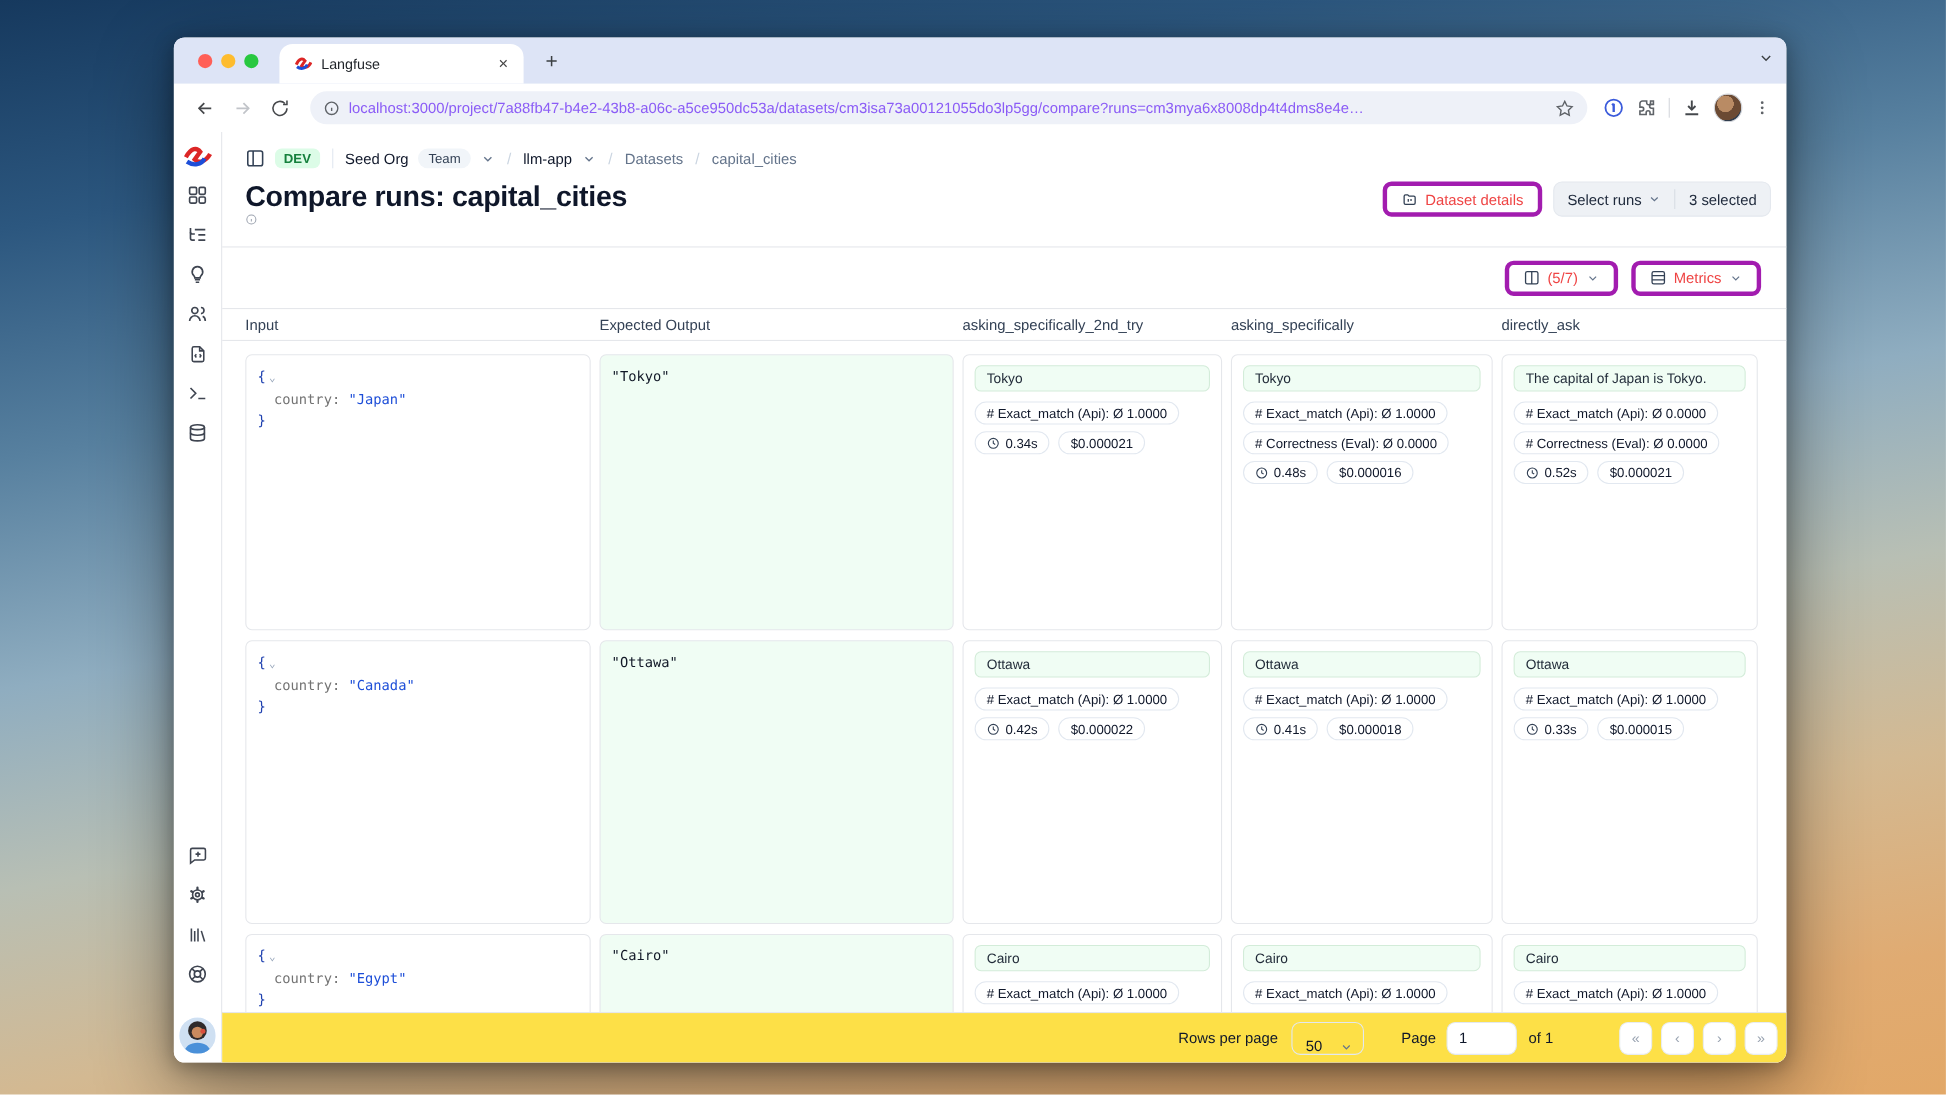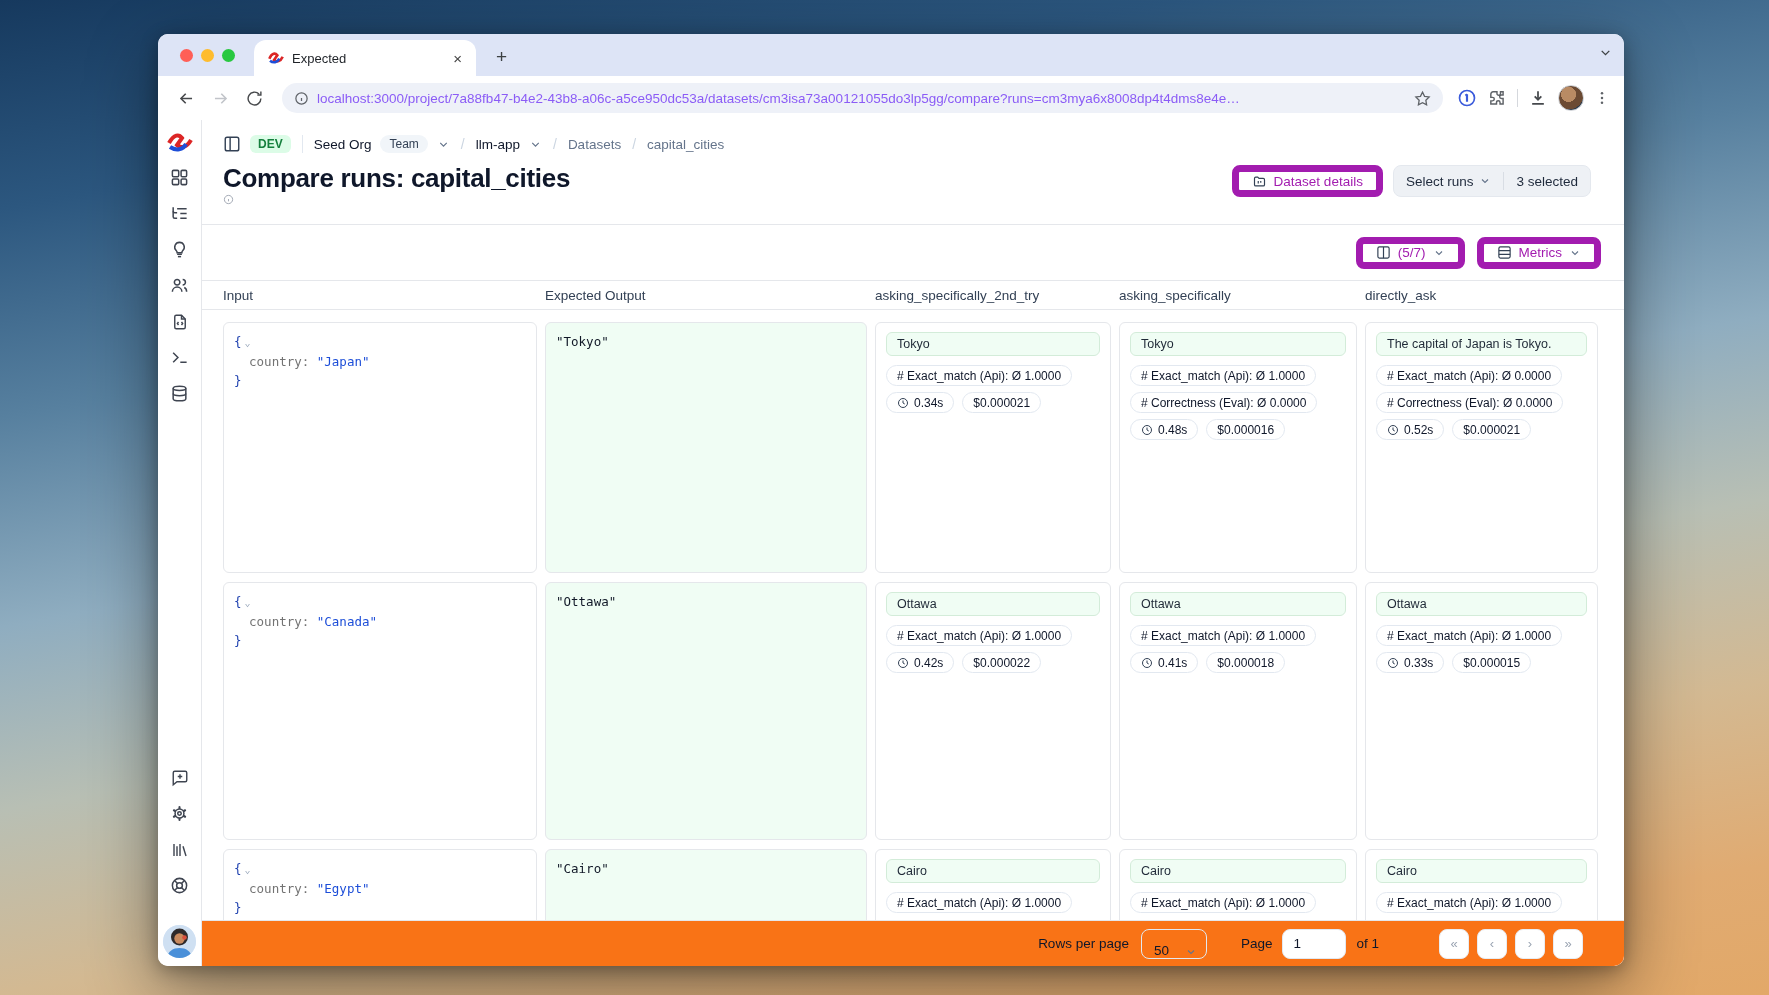--- a/index.html
+++ b/index.html
@@ -37,35 +37,35 @@
   
   .app { flex:1; display:flex; min-height:0; background:#fff; }
   .sidebar { width:44px; flex:none; border-right:1px solid #e5e7eb; display:flex; flex-direction:column; align-items:center; padding:10px 0 8px; }
   .sb-top, .sb-bottom { display:flex; flex-direction:column; align-items:center; gap:15px; }
   .sb-top { margin-top:2px; }
   .sb-spacer { flex:1; }
   .sb-ico { width:21px; height:21px; color:#3f4551; display:flex; align-items:center; justify-content:center; }
   .sb-avatar { margin-top:14px; width:33px; height:33px; border-radius:50%; overflow:hidden; background:#dbeafe; }
   .main { flex:1; display:flex; flex-direction:column; min-width:0; }
   
-  .page-head { padding:15px 33px 0 21px; border-bottom:1px solid #e5e7eb; height:105px; flex:none; }
+  .page-head { padding:15px 14px 0 21px; border-bottom:1px solid #e5e7eb; height:105px; flex:none; }
   .crumbs { display:flex; align-items:center; gap:9px; font-size:13.5px; color:#0f172a; }
   .panel-ico { color:#334155; display:flex; }
   .env-badge { background:#dcfce7; color:#15803d; font-size:12px; font-weight:600; padding:2px 8px; border-radius:6px; }
   .crumb-div { width:1px; height:18px; background:#e2e8f0; margin:0 2px; }
   .pill { background:#f1f5f9; color:#334155; font-size:12px; padding:2px 9px; border-radius:999px; }
   .slash { color:#cbd5e1; font-size:14px; margin:0 2px; }
   .muted-link { color:#64748b; }
   .chev { color:#64748b; display:flex; }
   .title-row { display:flex; align-items:flex-start; justify-content:space-between; margin-top:10px; }
   .page-title { font-size:26px; font-weight:700; color:#0f172a; letter-spacing:-0.3px; }
   .title-info { color:#9ca3af; vertical-align:super; font-size:10px; margin-left:3px; }
   .head-actions { display:flex; gap:10px; margin-top:2px; }
-  .btn { display:inline-flex; align-items:center; gap:7px; height:32px; padding:0 13px; border:7px solid #a21caf;
-         background:#fff; border-radius:8px; font-size:13.5px; color:#a21caf; font-weight:500; }
+  .btn { display:inline-flex; align-items:center; gap:7px; height:32px; padding:0 13px; border:4px solid #a21caf;
+         background:#fff; border-radius:8px; font-size:13.5px; color:#ef4444; font-weight:500; }
   .btn-group { display:inline-flex; align-items:center; height:32px; background:#eef1f5; border:1px solid #e4e8ee; border-radius:8px; font-size:13.5px; color:#1e293b; font-weight:500; }
   .btn-group .seg { padding:0 12px; display:flex; align-items:center; gap:6px; }
   .btn-group .gdiv { width:1px; height:18px; background:#d8dde4; }
   
   .view-toolbar { height:55px; flex:none; display:flex; align-items:center; justify-content:flex-end; gap:12px; padding-right:23px; }
   
   .grid-cols { display:grid; grid-template-columns:314px 322px 236px 238px 233px; column-gap:8px; padding:0 23px 0 21px; }
   .thead { height:30px; flex:none; border-top:1px solid #e5e7eb; border-bottom:1px solid #e5e7eb; align-items:center; }
   .th { font-size:13.5px; color:#334155; font-weight:500; white-space:nowrap; overflow:hidden; }
   .rows-viewport { flex:1; min-height:0; overflow:hidden; padding:12px 23px 0 21px; }
@@ -78,22 +78,22 @@
   .code .str { color:#1d4ed8; }
   .code .fold { color:#94a3b8; font-size:10px; margin-left:3px; }
   .expected .code { color:#111827; }
   .run-output { background:#f0fdf4; border:1px solid #d3ecd9; border-radius:6px; padding:4px 10px; font-size:12.5px; color:#1f2937;
                 margin-bottom:9px; white-space:nowrap; overflow:hidden; text-overflow:ellipsis; }
   .badge { display:inline-flex; align-items:center; gap:5px; border:1px solid #e2e8f0; background:#fff; border-radius:999px;
            padding:2.5px 10px; font-size:12px; color:#0f172a; white-space:nowrap; max-width:100%; overflow:hidden; }
   .badge-line { margin-bottom:6px; }
   .meta-line { display:flex; gap:8px; }
   
-  .page-footer { height:46px; flex:none; border-top:1px solid #e5e7eb; background:#f97316; display:flex; align-items:center;
-                 justify-content:flex-end; padding-right:41px; font-size:13.5px; color:#0f172a; }
+  .page-footer { height:46px; flex:none; border-top:1px solid #e5e7eb; background:#fde047; display:flex; align-items:center;
+                 justify-content:flex-end; padding-right:8px; font-size:13.5px; color:#0f172a; }
   .select-box { display:inline-flex; align-items:flex-end; justify-content:space-between; width:66px; height:30px; border:1px solid #e2e8f0;
                 border-radius:8px; padding:0 9px 0 12px; margin:0 34px 0 12px; }
   .page-input { width:64px; height:30px; border:1px solid #e2e8f0; border-radius:8px; padding:0 10px; font-size:13.5px; color:#0f172a;
                 margin:0 10px; font-family:"Liberation Sans", sans-serif; outline:none; }
   .of-label { margin-right:60px; }
   .pg-btns { display:flex; gap:8px; }
   .pg-btn { width:30px; height:30px; border:1px solid #e8ecf1; border-radius:8px; background:#fff; color:#9aa4b2;
             display:flex; align-items:center; justify-content:center; font-size:13px; }
   svg { display:block; }
 </style>
@@ -106,21 +106,21 @@
     <div class="traffic">
       <span class="t-red"></span>
       <span class="t-yellow"></span>
       <span class="t-green"></span>
     </div>
     <div class="tab">
       <svg width="16" height="14" viewBox="0 0 24 20">
         <path d="M2 11 C6 2 11 2 14 6 L9 13 C13 17 19 15 22 8" fill="none" stroke="#dc2626" stroke-width="4"></path>
         <path d="M3 14 C8 18 14 17 17 11" fill="none" stroke="#1d4ed8" stroke-width="4"></path>
       </svg>
-      <span class="title">Expected</span>
+      <span class="title">Langfuse</span>
       <span class="close">×</span>
     </div>
     <div class="newtab">+</div>
     <div class="tabstrip-menu">
       <svg width="13" height="13" viewBox="0 0 24 24" fill="none" stroke="currentColor" stroke-width="2.4">
           <polyline points="5 9 12 16 19 9"></polyline>
         </svg>
     </div>
   </div>
 

